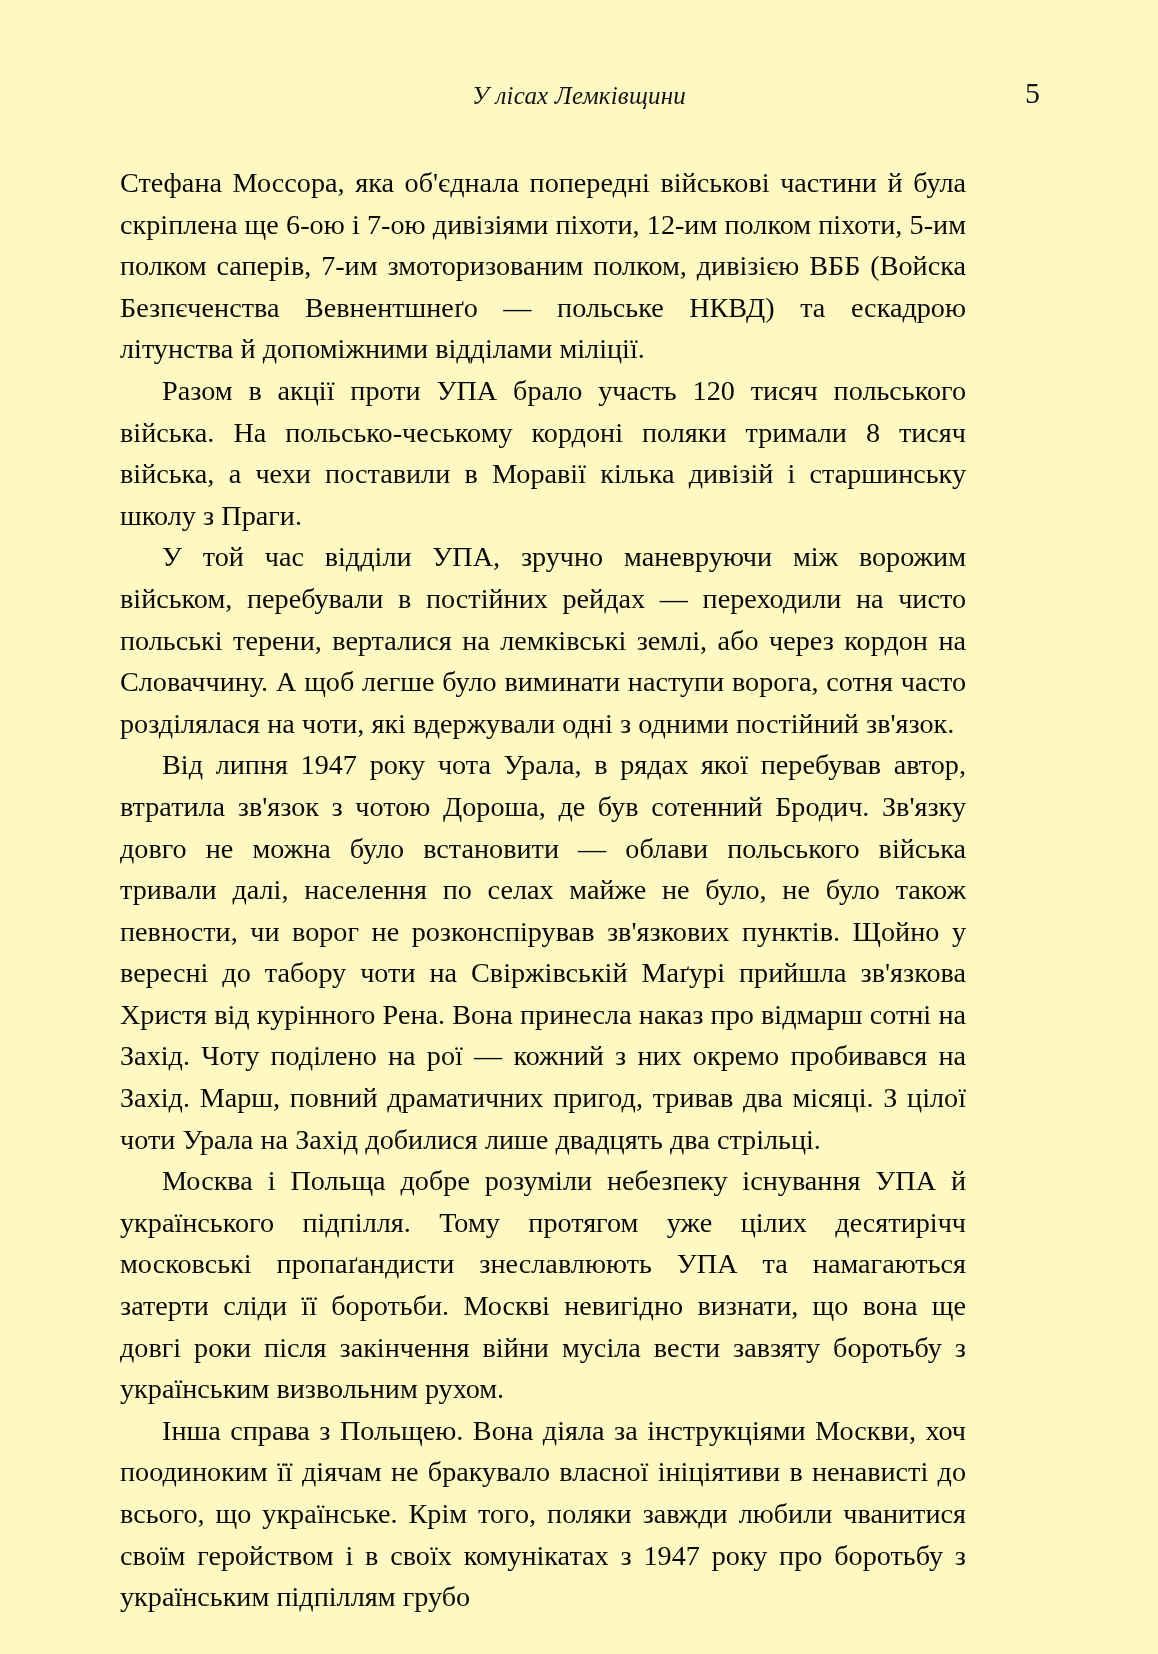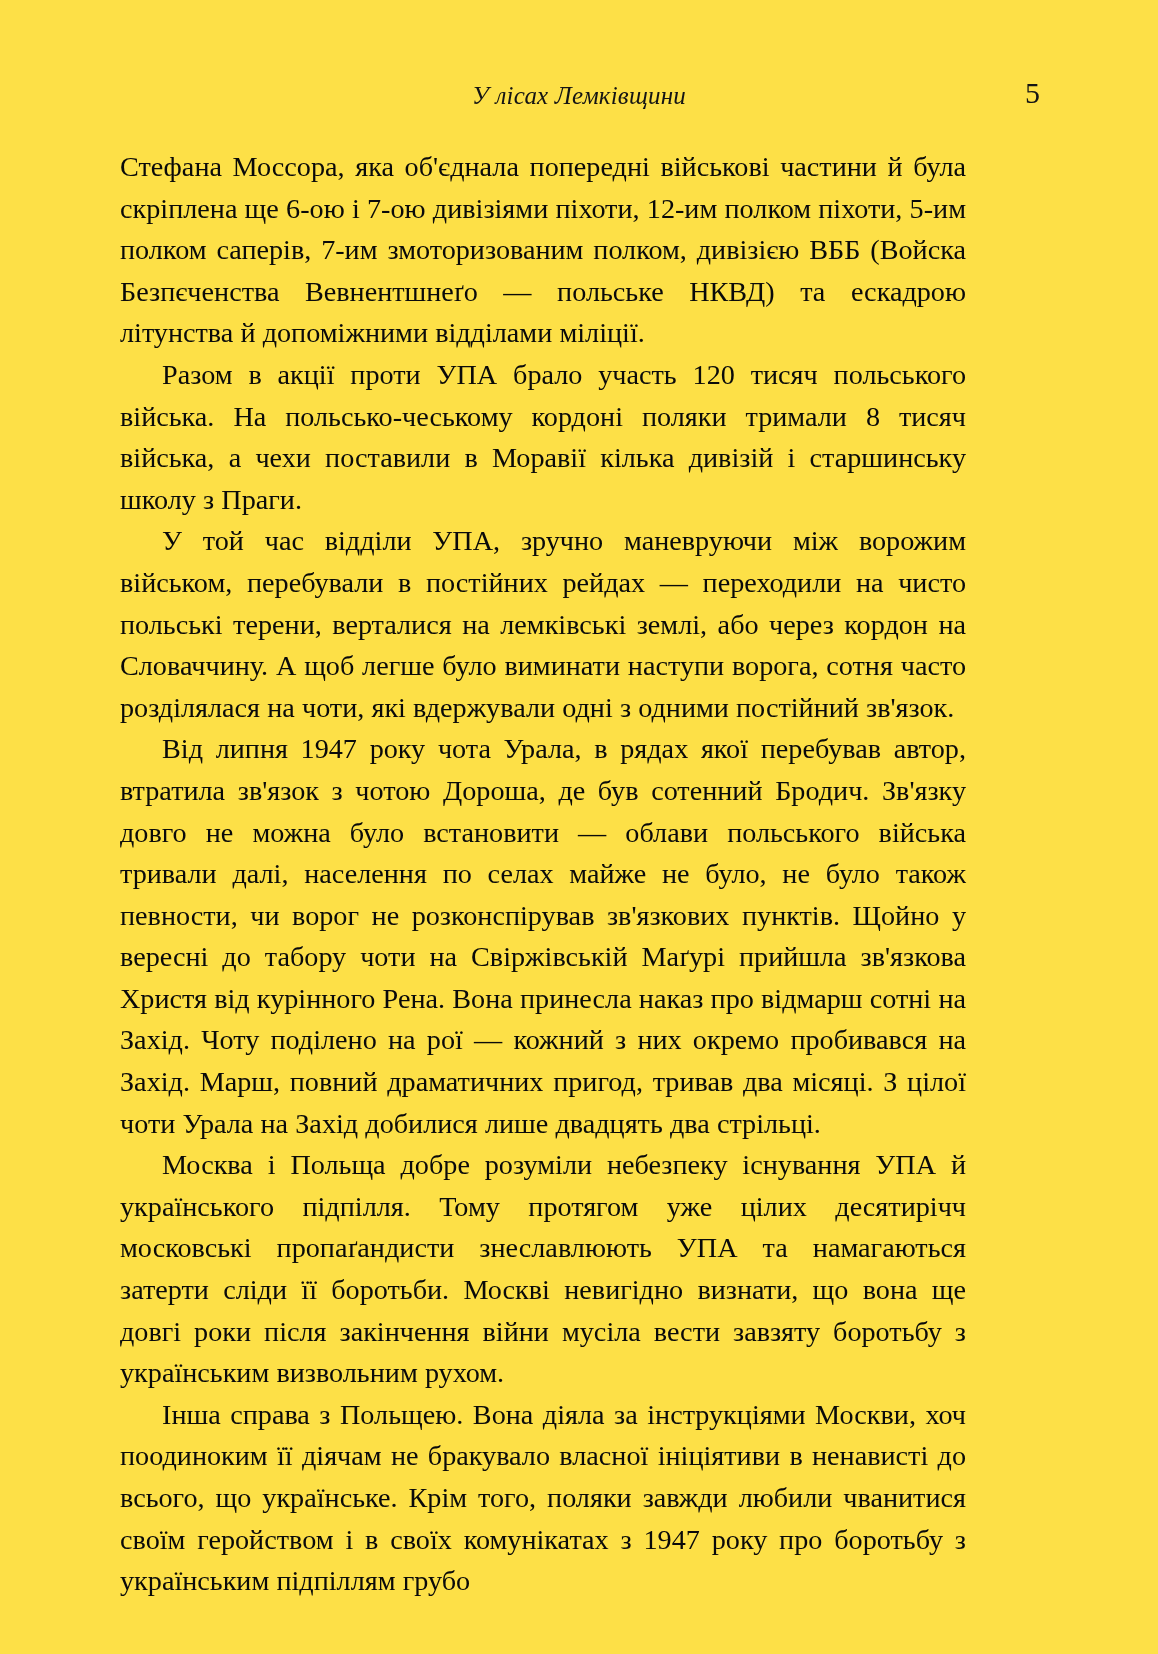--- a/index.html
+++ b/index.html
@@ -5,21 +5,21 @@
   html, body {
     margin: 0;
     padding: 0;
     background: #ffffff;
   }
 
   .page {
     position: relative;
     width: 1158px;
     height: 1654px;
-    background: #fde047;
+    background: #fef9c3;
     box-sizing: border-box;
     overflow: hidden;
     font-family: "Liberation Serif", "DejaVu Serif", serif;
     color: #0a0a0a;
   }
 
   
   .running-head {
     position: absolute;
     left: 118px;
@@ -63,20 +63,21 @@
     text-justify: inter-word;
     font-size: 28.2px;
     line-height: 41.6px;
     text-indent: 42px;
     hyphens: none;
     word-spacing: 0.1px;
   }
 
   .para.first {
     text-indent: 0;
+    margin-top: 16px;
   }
 
   
   .para.continued::after {
     content: "";
   }
 </style>
 </head>
 <body>
 

